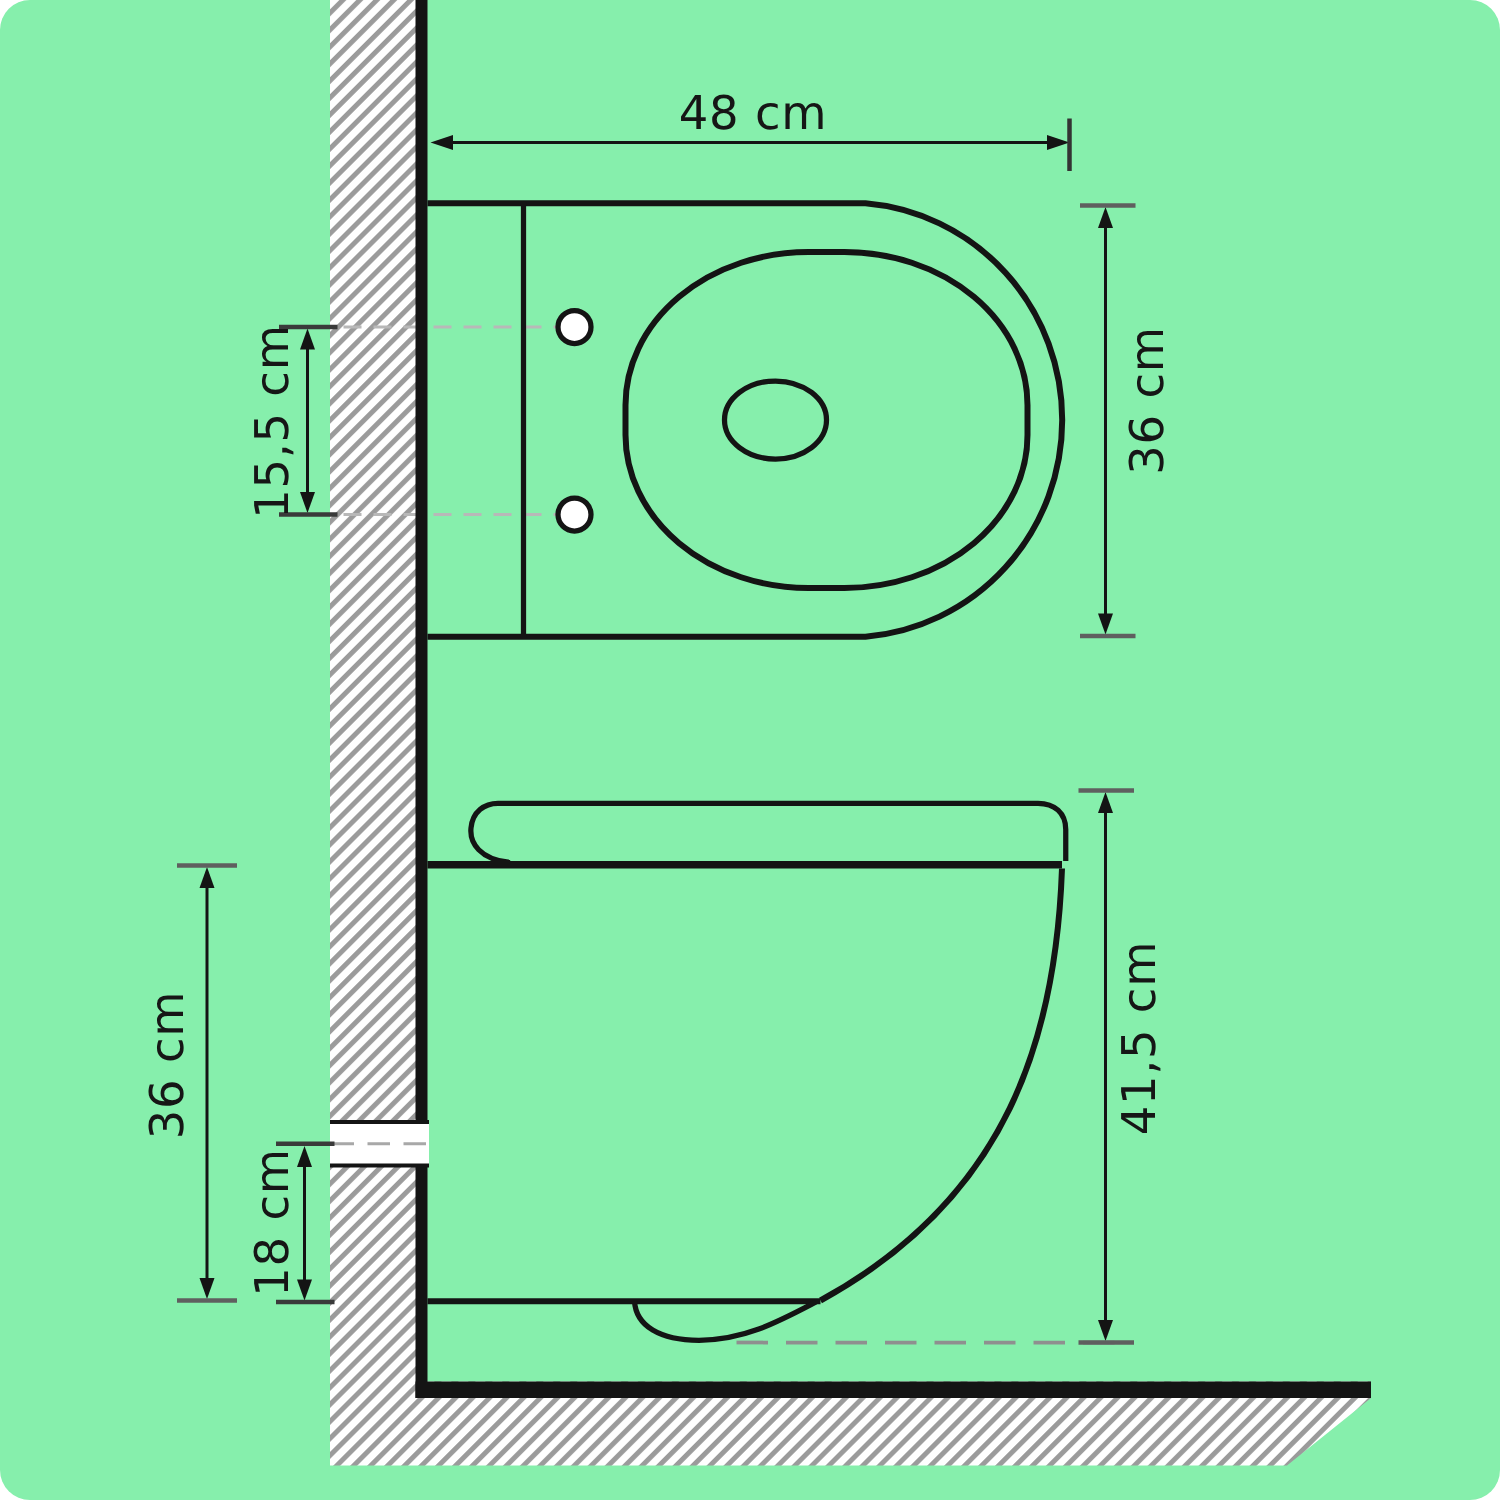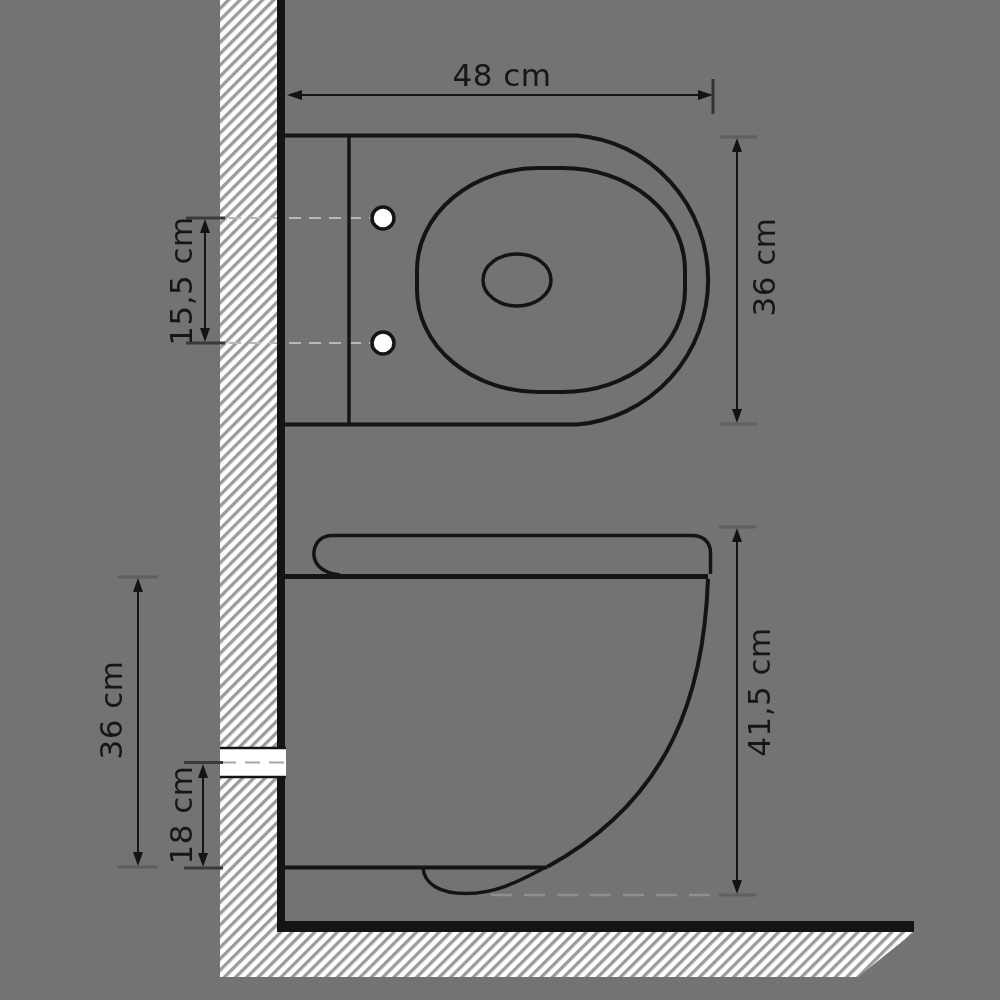--- a/index.html
+++ b/index.html
@@ -1,17 +1,17 @@
 <!DOCTYPE html>
 <html><head>
 <meta charset="utf-8">
 <style>
   html,body{margin:0;padding:0;background:#fff;}
-  .stage{position:relative;width:1000px;height:1000px;background:#737373;overflow:hidden;
-         font-family:"DejaVu Sans","Liberation Sans",sans-serif;}
+  .stage{position:relative;width:1000px;height:1000px;background:#86efac;overflow:hidden;
+         font-family:"DejaVu Sans","Liberation Sans",sans-serif;border-radius:20px;}
   svg{position:absolute;left:0;top:0;}
   text{font-family:"DejaVu Sans","Liberation Sans",sans-serif;fill:#161616;}
   .dim-label{font-size:31px;letter-spacing:0.5px;}
 </style>
 </head>
 <body>
 
 <div class="stage">
 <svg width="1000" height="1000" viewBox="0 0 1000 1000">
 

